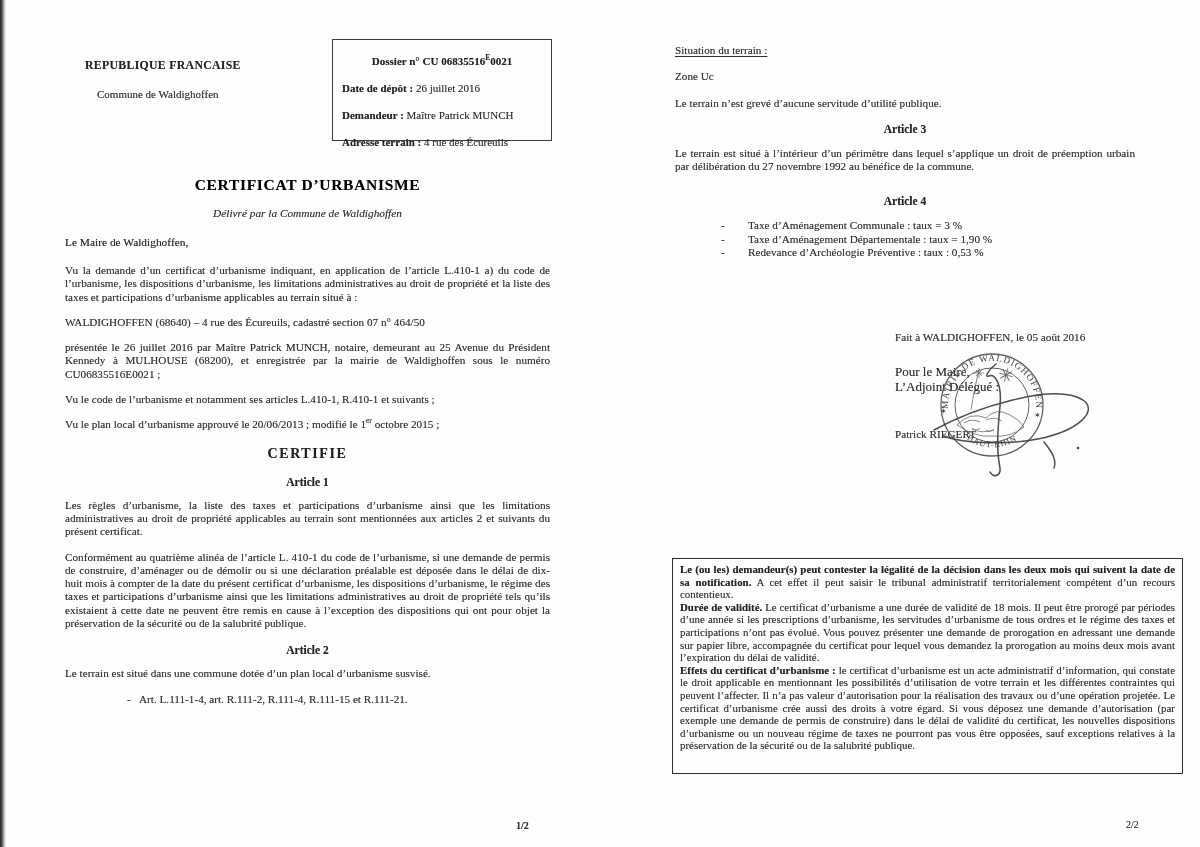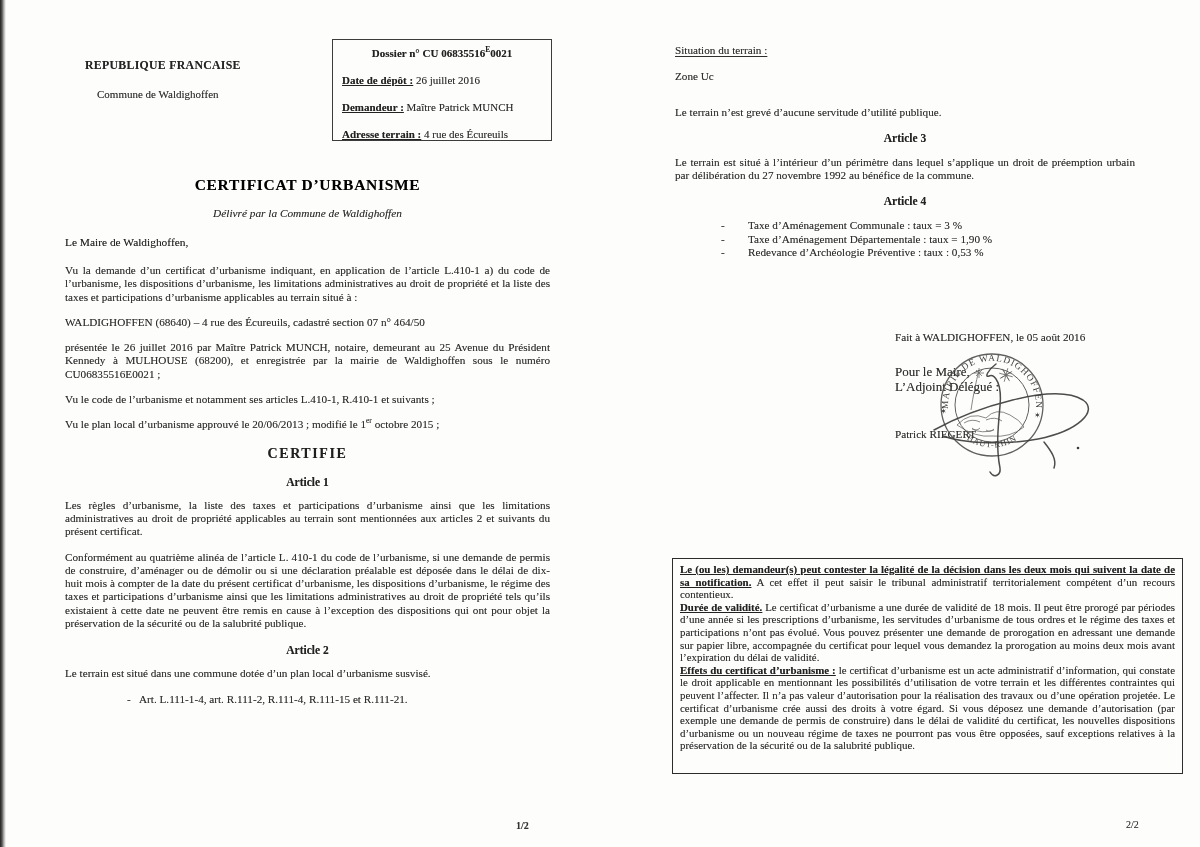--- a/index.html
+++ b/index.html
@@ -6,28 +6,28 @@
   .canvas{
     position:relative;width:1200px;height:847px;margin:0 auto;
     background:#fdfdfb;overflow:hidden;
     font-family:"Liberation Serif","DejaVu Serif",serif;
     color:#2f2f2f;
     -webkit-font-smoothing:antialiased;
   }
   .scan-edge{position:absolute;left:0;top:0;width:6px;height:847px;
     background:linear-gradient(to right,#222 0px,#555 2px,#b9b9b4 4px,rgba(253,253,251,0) 6px);}
   .txt{text-shadow:0 0 0.4px rgba(40,40,40,0.45);}
-  b,.bold{font-weight:bold;color:#222;text-decoration:underline;}
+  b,.bold{font-weight:bold;color:#222;}
   
   .page1{position:absolute;left:65px;top:0;width:485px;}
   .letterhead{position:absolute;left:20px;top:58px;font-size:11.8px;}
   .lh1{font-weight:bold;letter-spacing:0.3px;color:#242424;}
   .lh2{margin-top:15px;margin-left:12px;font-size:11px;}
   .dossier-box{position:absolute;left:267px;top:39px;width:220px;height:102px;
-    border:1.3px solid #3c3c3c;box-sizing:border-box;padding:7px 9px;font-size:11px;}
+    border:1.3px solid #3c3c3c;box-sizing:border-box;padding:15px 9px;font-size:11px;}
   .dossier-title{text-align:center;font-weight:bold;line-height:13px;color:#222;}
   .dossier-line{margin-top:14px;line-height:13px;white-space:nowrap;}
   sup.e{font-size:7.5px;vertical-align:super;line-height:0;}
   .page1-body{position:absolute;left:0;top:176px;width:485px;}
   .doc-title{text-align:center;font-size:15.5px;font-weight:bold;letter-spacing:0.7px;
     margin:0 0 13px;color:#000000;}
   .doc-subtitle{text-align:center;font-style:italic;font-size:11.3px;margin:0 0 17px;}
   .maire{font-weight:normal;font-size:11.4px;margin:0 0 16px;color:#232323;}
   .para{font-size:11.2px;line-height:13.3px;text-align:justify;margin:0 0 12px;}
   .article-h{font-size:11.5px;font-weight:bold;text-align:center;margin:14px 0 11px;color:#222;}
@@ -97,27 +97,27 @@
         <span class="list-dash">-</span>
         <span>Art. L.111-1-4, art. R.111-2, R.111-4, R.111-15 et R.111-21.</span>
       </div>
     </div>
   </section>
 
   <section class="page2">
 
     <div class="p2-body txt">
       <div class="situation">Situation du terrain :</div>
-      <p class="para" style="margin-bottom:22px;">Zone Uc</p>
+      <p class="para" style="margin-bottom:13px;">Zone Uc</p>
       <p class="para" style="margin-bottom:8px;">Le terrain n’est grevé d’aucune servitude d’utilité publique.</p>
 
       <div class="article-h" style="margin:13px 0 12px;">Article 3</div>
       <p class="para" style="margin-bottom:0;">Le terrain est situé à l’intérieur d’un périmètre dans lequel s’applique un droit de préemption urbain par délibération du 27 novembre 1992 au bénéfice de la commune.</p>
 
-      <div class="article-h" style="margin:13px 0 12px;">Article 4</div>
+      <div class="article-h" style="margin:22px 0 12px;">Article 4</div>
 
       <div class="tax-row">
         <span class="tax-dash">-</span>
         <span>Taxe d’Aménagement Communale : taux = 3 %</span>
       </div>
       <div class="tax-row">
         <span class="tax-dash">-</span>
         <span>Taxe d’Aménagement Départementale : taux = 1,90 %</span>
       </div>
       <div class="tax-row">

